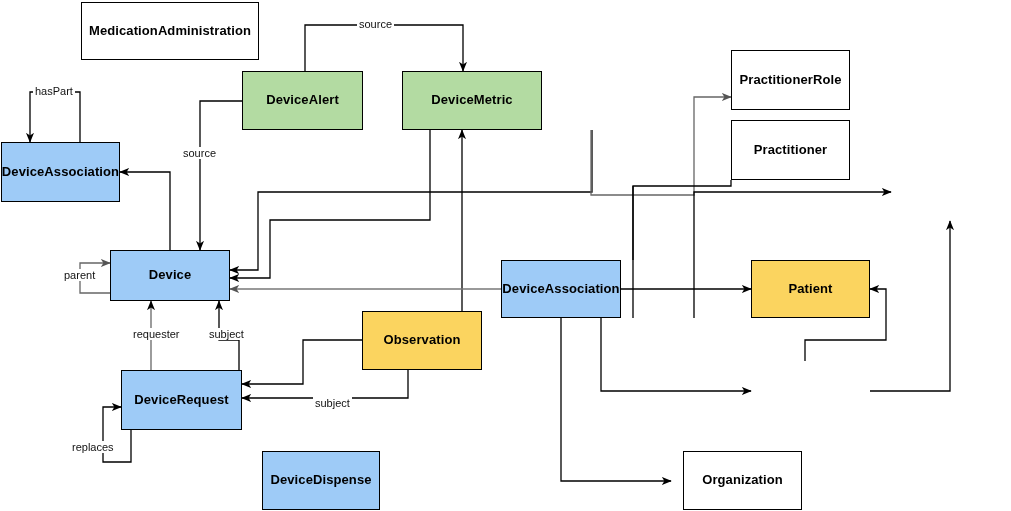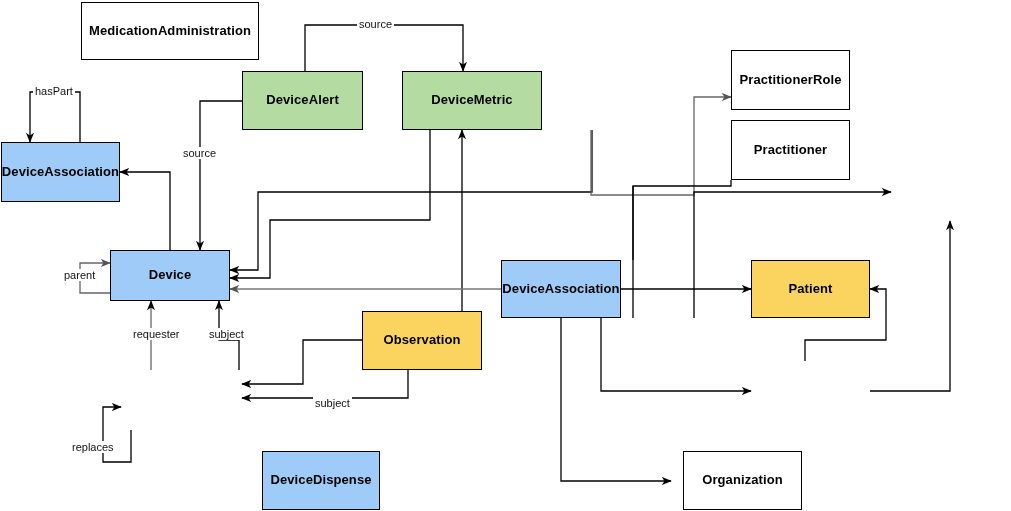--- a/index.html
+++ b/index.html
@@ -157,20 +157,23 @@
 
   <div class="node" style="left:751px; top:260px; width:119px; height:58px; background:#fbd45f;">
     <span class="node-label">Patient</span>
   </div>
 
   <div class="node" style="left:362px; top:311px; width:120px; height:59px; background:#fbd45f;">
     <span class="node-label">Observation</span>
   </div>
 
 
+  <div class="node" style="left:121px; top:370px; width:121px; height:60px; background:#9ecbf7;">
+    <span class="node-label">DeviceRequest</span>
+  </div>
 
   <div class="node" style="left:262px; top:451px; width:118px; height:59px; background:#9ecbf7;">
     <span class="node-label">DeviceDispense</span>
   </div>
 
   <div class="node" style="left:671px; top:451px; width:119px; height:59px; background:#ffffff;margin-left:12px;">
     <span class="node-label">Organization</span>
   </div>
 
   <span class="edge-label" style="left:33px; top:85px;">hasPart</span>

